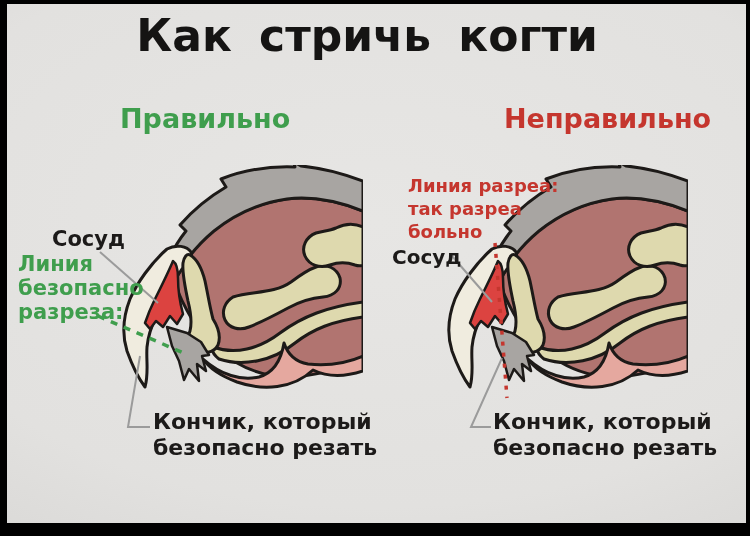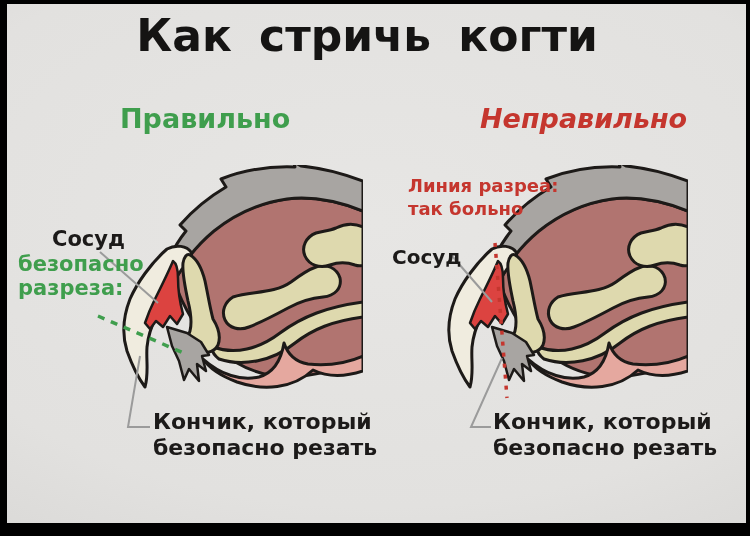--- a/index.html
+++ b/index.html
@@ -13,21 +13,21 @@
     background:radial-gradient(120% 100% at 50% 42%, #e7e6e4 0%, var(--background,#e2e1df) 55%, #d0cfcd 100%);
   }
   .abs{position:absolute;}
   .page-title{
     left:0;right:16px;top:10px;text-align:center;
     font-size:44px;font-weight:bold;color:#151413;
     word-spacing:12px;letter-spacing:0px;
   }
   .subtitle{top:103px;width:240px;text-align:left;font-size:27px;font-weight:bold;}
   .subtitle.ok{left:120px;color:var(--correct-green,#3f9e4d);}
-  .subtitle.bad{left:480px;color:var(--incorrect-red,#c5362e);font-style:italic;}
+  .subtitle.bad{left:504px;color:var(--incorrect-red,#c5362e);}
   .diagram{width:310px;height:245px;top:165px;}
   .diagram.left{left:75px;}
   .diagram.right{left:400px;}
   .overlay{left:0;top:0;width:750px;height:536px;pointer-events:none;}
   .lbl{font-weight:bold;color:var(--label-black,#1c1a19);white-space:nowrap;}
   .lbl-vessel-l{left:52px;top:227px;font-size:21px;}
   .lbl-vessel-r{left:392px;top:245px;font-size:20px;}
   .lbl-cut-l{left:18px;top:252px;font-size:21px;line-height:24px;color:var(--correct-green,#3f9e4d);}
   .lbl-cut-r{left:408px;top:174px;font-size:18px;line-height:23px;color:var(--incorrect-red,#c5362e);}
   .lbl-tip-l{left:153px;top:409px;font-size:22px;line-height:26px;}
@@ -121,29 +121,31 @@
   <path class="cut-safe" d="M98,316 L186,354"></path>
   <path class="cut-bad" d="M495,243 L507,398"></path>
   <path class="pointer" d="M100,252 L158,303"></path>
   <path class="pointer" d="M140,356 L128,427 L150,427"></path>
   <path class="pointer" d="M452,256 L492,302"></path>
   <path class="pointer" d="M502,358 L471,427 L491,427"></path>
 </svg>
 
 <div class="abs lbl lbl-vessel-l">Сосуд</div>
 <div class="abs lbl lbl-cut-l">
+  <div>Линия</div>
   <div>безопасно</div>
   <div>разреза:</div>
 </div>
 <div class="abs lbl lbl-tip-l">
   <div>Кончик, который</div>
   <div>безопасно резать</div>
 </div>
 
 <div class="abs lbl lbl-cut-r">
   <div>Линия разреа:</div>
-  <div>так больно</div>
+  <div>так разреа</div>
+  <div>больно</div>
 </div>
 <div class="abs lbl lbl-vessel-r">Сосуд</div>
 <div class="abs lbl lbl-tip-r">
   <div>Кончик, который</div>
   <div>безопасно резать</div>
 </div>
 
 </body></html>

